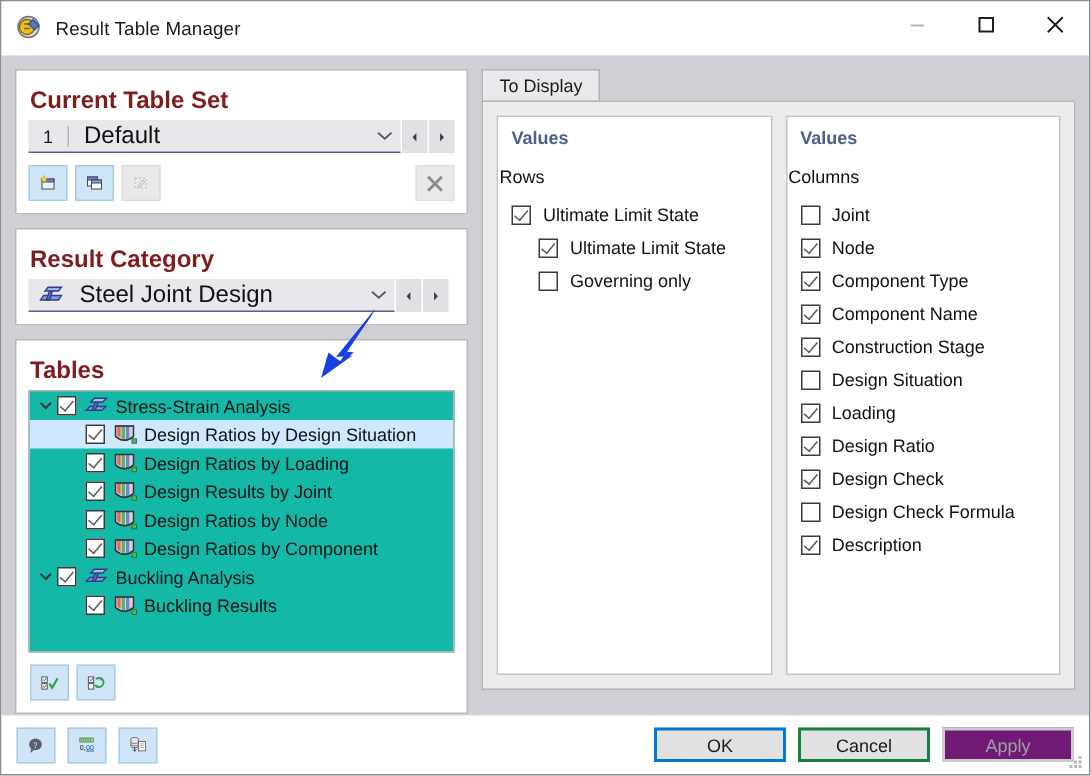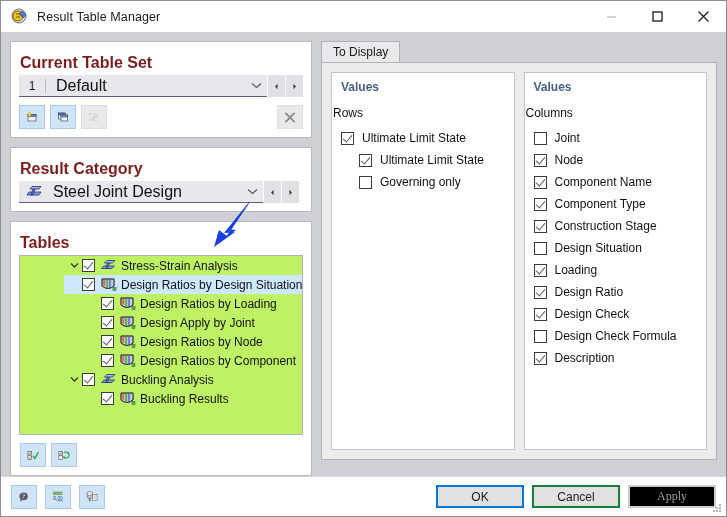--- a/index.html
+++ b/index.html
@@ -20,21 +20,21 @@
     left: 0; top: 0;
     width: 727px; height: 517px;
     background: #ffffff;
     border: 1px solid #8d8d8d;
     display: flex;
     flex-direction: column;
   }
 
   
   .titlebar {
-    height: 31px;
+    height: 36px;
     background: #ffffff;
     display: flex;
     align-items: center;
     flex: 0 0 auto;
     position: relative;
   }
   .title-icon {
     width: 18px; height: 18px;
     margin-left: 9px; margin-right: 9px;
     position: relative;
@@ -169,25 +169,24 @@
   }
 
   
   .rc-body { padding: 0 12px 8px 8px; }
 
   
   .tables-group { flex: 1 1 auto; display: flex; flex-direction: column; }
   .tree {
     margin: 0 8px;
     border: 1px solid #b2b2b7;
-    background: #bef264;
+    background: #14b8a6;
     flex: 1 1 auto;
     overflow: hidden;
     position: relative;
-    padding-left: 44px;
   }
   .trow {
     height: 19px;
     display: flex;
     align-items: center;
     padding-left: 3px;
     white-space: nowrap;
   }
   .trow.sel { background: #cde8ff; }
   .twist {
@@ -325,21 +324,21 @@
     background: #e1e1e1;
     border: 2px solid #15803d;
     color: #1a1a1a;
     cursor: default;
     display: flex; align-items: center; justify-content: center;
   }
   .dbtn.default {
     background: #e1e1e1;
     border: 2px solid #0078d7;
   }
-  .dbtn.disabled { color: #a0a0a0; background: #000000; border-color: #ccc; font-family: Liberation Serif, serif; }
+  .dbtn.disabled { color: #a0a0a0; background: #701a75; border-color: #ccc; }
 
   .grip {
     position: absolute;
     right: 3px; bottom: 2px;
     width: 12px; height: 12px;
   }
 
   
   .annot-arrow {
     position: absolute;
@@ -539,21 +538,21 @@
               <div style="width: 19px;"></div>
               <div class="cb checked"></div>
               <div class="ticon"><svg width="17" height="15" viewBox="0 0 17 15">
                   <path d="M2 2 H14 V9 Q8 14 2 9 Z" fill="#d4d4d8" stroke="#4a4a52" stroke-width="0.8"></path>
                   <path d="M3.2 2.4 H5.4 V9.6 Q4.3 9.3 3.2 8.3 Z" fill="#e06a5a"></path>
                   <path d="M6.1 2.4 H8.3 V11.1 Q7.2 11 6.1 10.2 Z" fill="#52b85e"></path>
                   <path d="M9 2.4 H11.2 V10.4 Q10.1 11.1 9 11.2 Z" fill="#6f86d8"></path>
                   <path d="M2 2 H14 V9 Q8 14 2 9 Z" fill="none" stroke="#33333a" stroke-width="0.9"></path>
                   <rect x="13" y="10.5" width="3" height="3" fill="#52b85e" stroke="#2f6b38" stroke-width="0.6"></rect>
                 </svg></div>
-              <div class="tlabel">Design Apply by Joint</div>
+              <div class="tlabel">Design Results by Joint</div>
             </div>
             <div class="trow">
               <div class="twist empty">
                 <svg width="9" height="7" viewBox="0 0 9 7">
                   <path d="M1 1.5 L4.5 5 L8 1.5" fill="none" stroke="#3a3a3a" stroke-width="1.3"></path>
                 </svg>
               </div>
               <div style="width: 19px;"></div>
               <div class="cb checked"></div>
               <div class="ticon"><svg width="17" height="15" viewBox="0 0 17 15">
@@ -673,25 +672,25 @@
               <div class="crow">
                 <div class="cb"></div>
                 <div class="lbl">Joint</div>
               </div>
               <div class="crow">
                 <div class="cb checked"></div>
                 <div class="lbl">Node</div>
               </div>
               <div class="crow">
                 <div class="cb checked"></div>
+                <div class="lbl">Component Type</div>
+              </div>
+              <div class="crow">
+                <div class="cb checked"></div>
                 <div class="lbl">Component Name</div>
-              </div>
-              <div class="crow">
-                <div class="cb checked"></div>
-                <div class="lbl">Component Type</div>
               </div>
               <div class="crow">
                 <div class="cb checked"></div>
                 <div class="lbl">Construction Stage</div>
               </div>
               <div class="crow">
                 <div class="cb"></div>
                 <div class="lbl">Design Situation</div>
               </div>
               <div class="crow">

